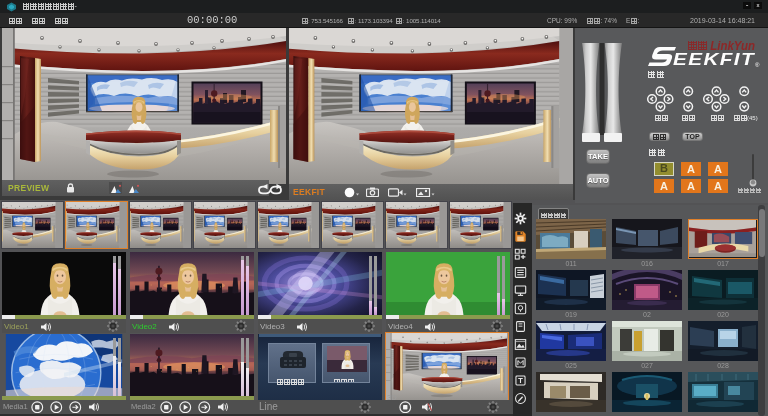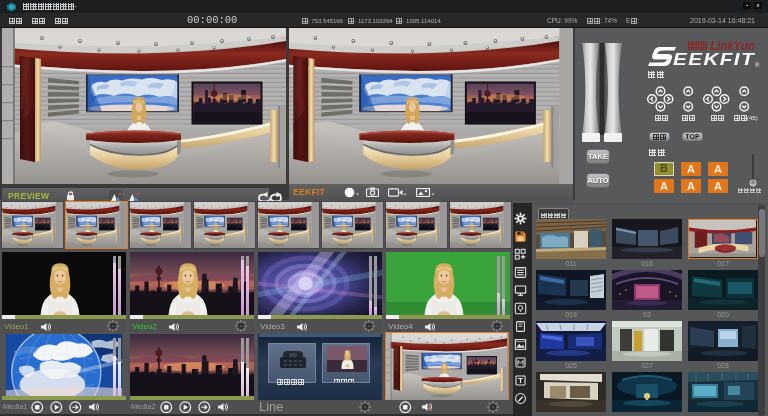--- a/index.html
+++ b/index.html
@@ -340,21 +340,21 @@
 <div class="scene" style="left:2px;top:0;width:284px;height:156px">
 <svg width="284" height="156" viewBox="0 0 284 156">
           <use href="#studio"></use>
         </svg>
 </div>
 <div class="scene" style="left:289px;top:0;width:284px;height:156px">
 <svg width="284" height="156" viewBox="13 0 271 156" preserveAspectRatio="none">
           <use href="#studio"></use>
         </svg>
 </div>
-<div class="pbar" style="left:2px;top:160px;width:267px">
+<div class="pbar" style="left:2px;top:152px;width:267px">
 <span style="position:absolute;left:6px;top:3px;font-size:8.5px;font-weight:bold;color:#a9b83b;letter-spacing:.3px">PREVIEW</span>
 <svg style="position:absolute;left:64px;top:3px" width="9" height="10" viewBox="0 0 9 10">
           <rect x="1" y="4" width="7" height="5.4" rx="1" fill="#e8e8e8"></rect>
           <path d="M2.5 4 V2.8 Q2.5 1 4.5 1 Q6.5 1 6.5 2.8 V4" stroke="#e8e8e8" stroke-width="1.3" fill="none"></path>
         </svg>
 <div style="position:absolute;left:107px;top:2px;width:13px;height:12px;background:#4c4c4c"></div>
 <svg style="position:absolute;left:108px;top:3.5px" width="12" height="10" viewBox="0 0 12 10">
           <path d="M1 9 L4.5 2 L7 9 Z" fill="#f4f4f4"></path>
           <path d="M5.5 9 L7.8 5 L11 9 Z" fill="#4a88c8"></path>
           <circle cx="10" cy="1.8" r="1.1" fill="#cc5555"></circle>
@@ -644,21 +644,21 @@
       <circle cx="10" cy="10" r="8.6" fill="none" stroke="#f2f2f2" stroke-width="1.8"></circle>
       <path d="M7.5 5.5 L14.5 10 L7.5 14.5 Z" fill="#f2f2f2"></path>
     </svg>
 <svg class="abs" style="left:198px;top:400.5px" width="12.5" height="12.5" viewBox="0 0 20 20">
       <circle cx="10" cy="10" r="8.6" fill="none" stroke="#f2f2f2" stroke-width="1.8"></circle>
       <path d="M5.5 10 L13 10 M10.5 6.5 L14 10 L10.5 13.5" stroke="#f2f2f2" stroke-width="1.8" fill="none"></path>
     </svg>
 <svg class="abs" style="left:217px;top:402px" width="11" height="10" viewBox="0 0 22 20">
       <use href="#speaker"></use>
     </svg>
-<span class="vlabel" style="left:259px;top:400px;font-size:13px">Line</span>
+<span class="vlabel" style="left:259px;top:400px;font-size:10px">Line</span>
 <svg class="abs" style="left:359px;top:400.5px" width="12" height="12" viewBox="0 0 20 20">
       <use href="#gearicon"></use>
     </svg>
 <span class="vlabel" style="left:387px;top:391px;font-size:7.5px">3D</span>
 <svg class="abs" style="left:399px;top:400.5px" width="12.5" height="12.5" viewBox="0 0 20 20">
       <circle cx="10" cy="10" r="8.6" fill="none" stroke="#f2f2f2" stroke-width="1.8"></circle>
       <rect x="6.5" y="6.5" width="7" height="7" rx="1" fill="#f2f2f2"></rect>
     </svg>
 <svg class="abs" style="left:421px;top:402px" width="11" height="10" viewBox="0 0 22 20">
       <use href="#speaker"></use>

